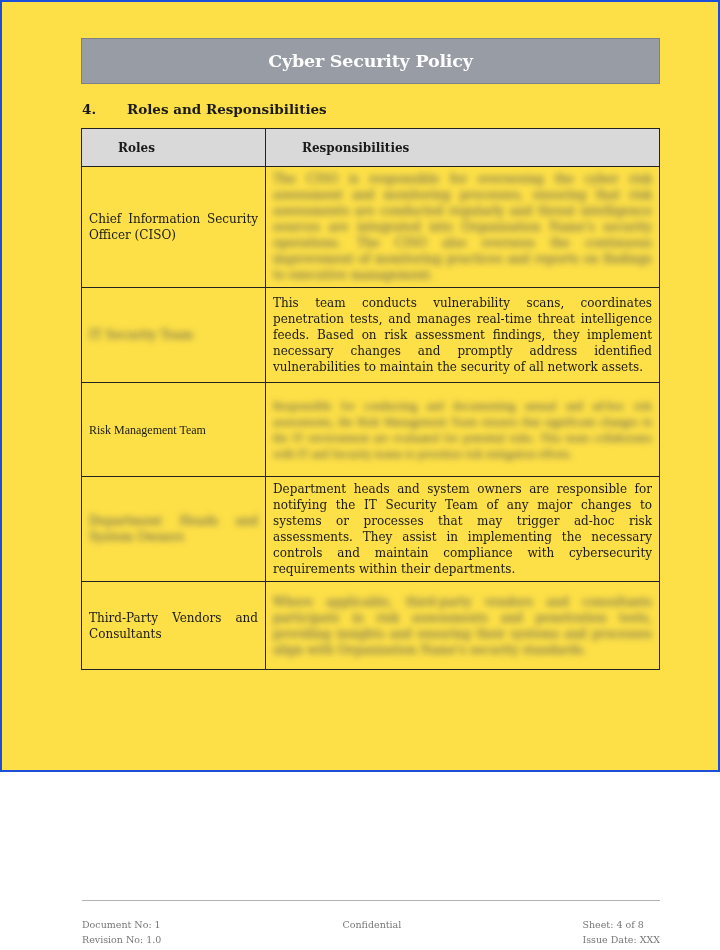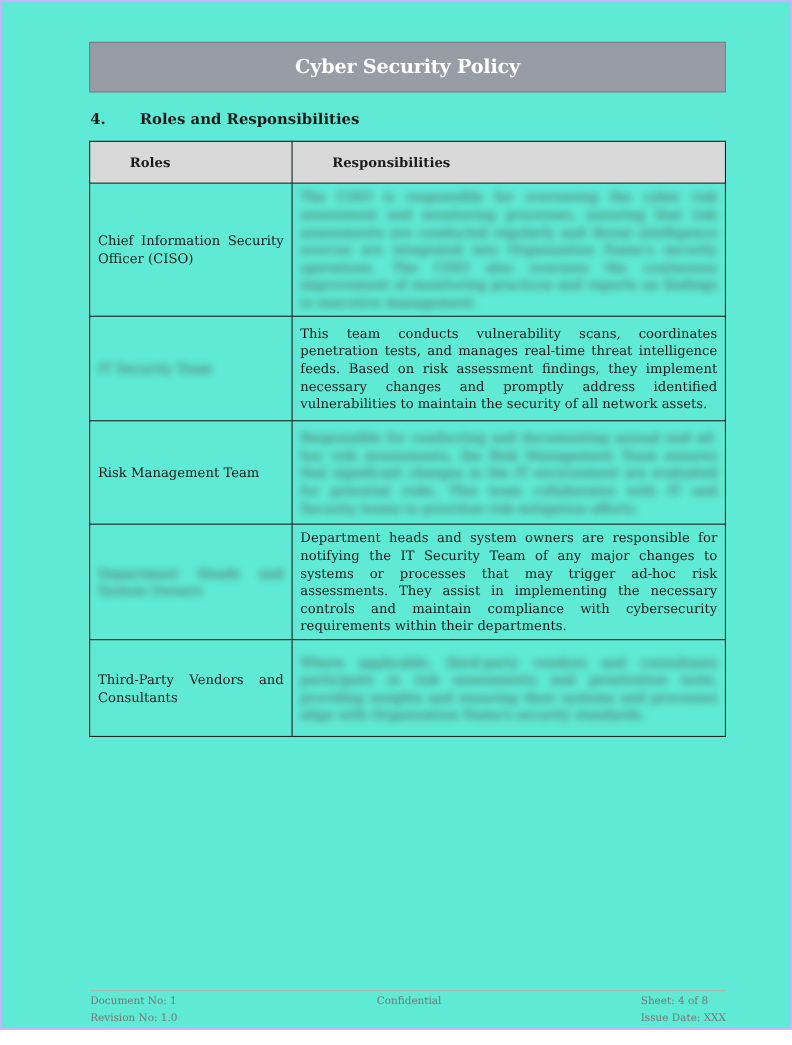--- a/index.html
+++ b/index.html
@@ -1,20 +1,20 @@
 <!DOCTYPE html>
 <html><head>
   <meta charset="utf-8">
   <style>
     * { box-sizing: border-box; margin: 0; padding: 0; }
     html, body { width: 720px; height: 950px; background: #ffffff; overflow: hidden; }
     body { font-family: "DejaVu Serif", "Liberation Serif", serif; color: #1a1a1a; }
     .page {
-      position: absolute; left: 0; top: 0; width: 720px; height: 936px;
-      border: 2px solid #c4b5fd; border-right-width: 2px; background: #5eead4;
+      position: absolute; left: 0; top: 0; width: 720px; height: 772px;
+      border: 2px solid #1d4ed8; border-right-width: 2px; background: #fde047;
     }
     .title-bar {
       position: absolute; left: 79px; top: 36px; width: 579px; height: 46px;
       background: #979ca5; border: 1px solid #7c8088;
       display: flex; align-items: center; justify-content: center;
     }
     .title-bar span {
       color: #ffffff; font-weight: bold; font-size: 17.5px;
       font-family: "DejaVu Serif", serif; letter-spacing: -0.2px;
     }
@@ -32,21 +32,21 @@
       border: 1px solid #222; vertical-align: middle; padding: 4px 7px;
     }
     table.roles th {
       background: #d9d9d9; text-align: left; font-weight: bold; height: 38px; font-size: 12px; padding-left: 36px;
     }
     table.roles td.role { width: 184px; text-align: justify; }
     table.roles td.resp { text-align: justify; }
     .blur { filter: blur(3.2px); color: #555; user-select: none; }
     .footer {
       position: absolute; left: 80px; top: 898px; width: 578px;
-      border-top: 1px solid #b3b3b3; padding-top: 2px;
+      border-top: 1px solid #b3b3b3; padding-top: 16px;
       font-size: 9.5px; color: #777; line-height: 15px;
       font-family: "DejaVu Serif", serif;
       display: flex; justify-content: space-between;
     }
     .footer .col { display: flex; flex-direction: column; }
     .footer .center { text-align: center; }
     .footer .right { text-align: left; }
   </style>
 </head>
 <body>
@@ -75,21 +75,21 @@
         <td class="resp">
             <div class="blur">The CISO is responsible for overseeing the cyber risk assessment and monitoring processes, ensuring that risk assessments are conducted regularly and threat intelligence sources are integrated into Organization Name's security operations. The CISO also oversees the continuous improvement of monitoring practices and reports on findings to executive management.</div>
           </td>
       </tr>
       <tr style="height:95px;">
         <td class="role">
             <div class="blur">IT Security Team</div>
           </td>
         <td class="resp">This team conducts vulnerability scans, coordinates penetration tests, and manages real-time threat intelligence feeds. Based on risk assessment findings, they implement necessary changes and promptly address identified vulnerabilities to maintain the security of all network assets.</td>
       </tr>
-      <tr style="height:94px;">
+      <tr style="height:94px;font-family:Liberation Serif, serif;">
         <td class="role">Risk Management Team</td>
         <td class="resp">
             <div class="blur">Responsible for conducting and documenting annual and ad-hoc risk assessments, the Risk Management Team ensures that significant changes in the IT environment are evaluated for potential risks. This team collaborates with IT and Security teams to prioritize risk mitigation efforts.</div>
           </td>
       </tr>
       <tr style="height:96px;">
         <td class="role">
             <div class="blur">Department Heads and System Owners</div>
           </td>
         <td class="resp">Department heads and system owners are responsible for notifying the IT Security Team of any major changes to systems or processes that may trigger ad-hoc risk assessments. They assist in implementing the necessary controls and maintain compliance with cybersecurity requirements within their departments.</td>

